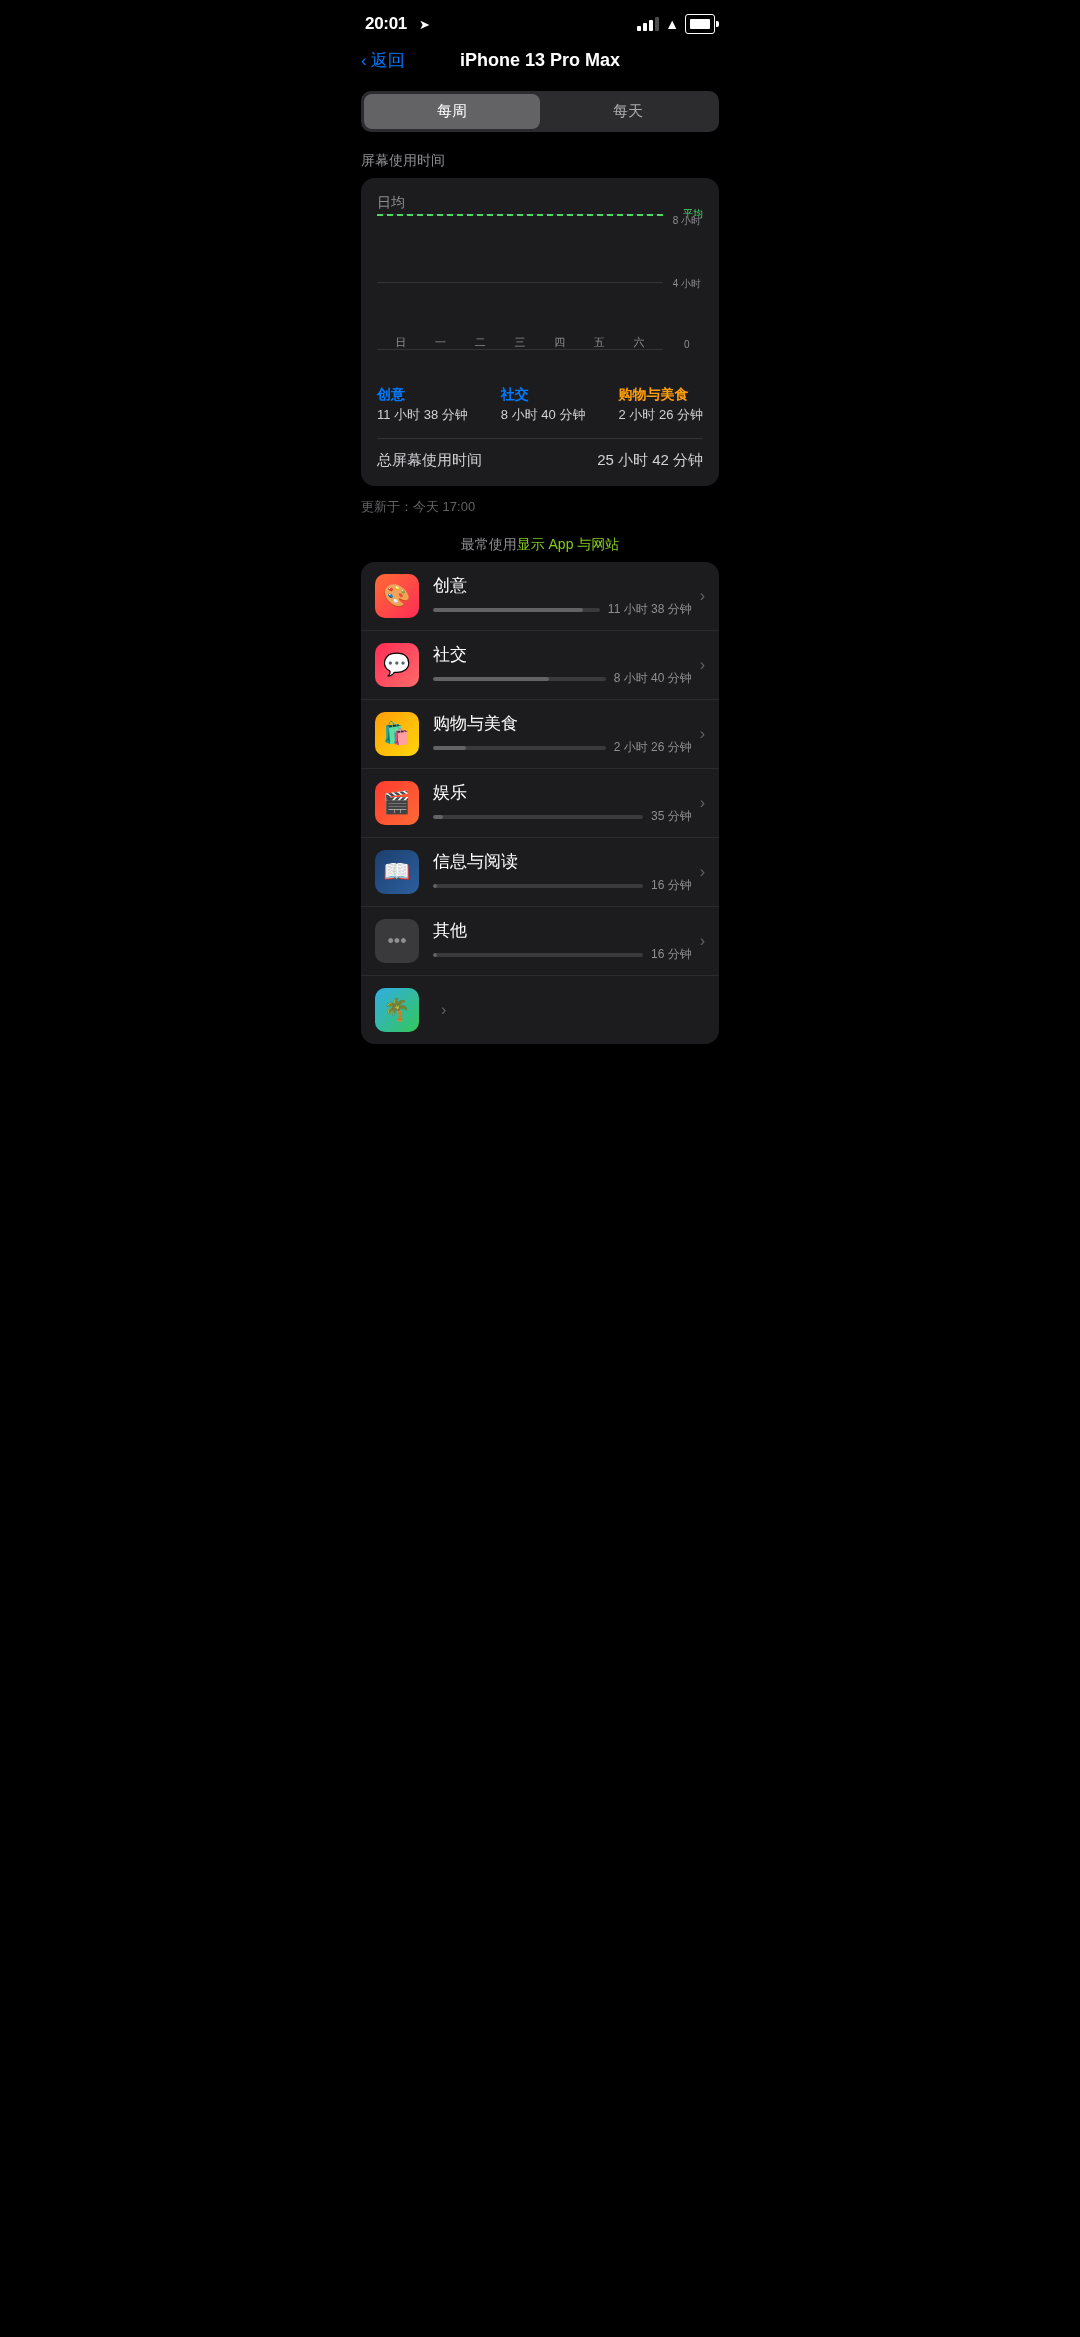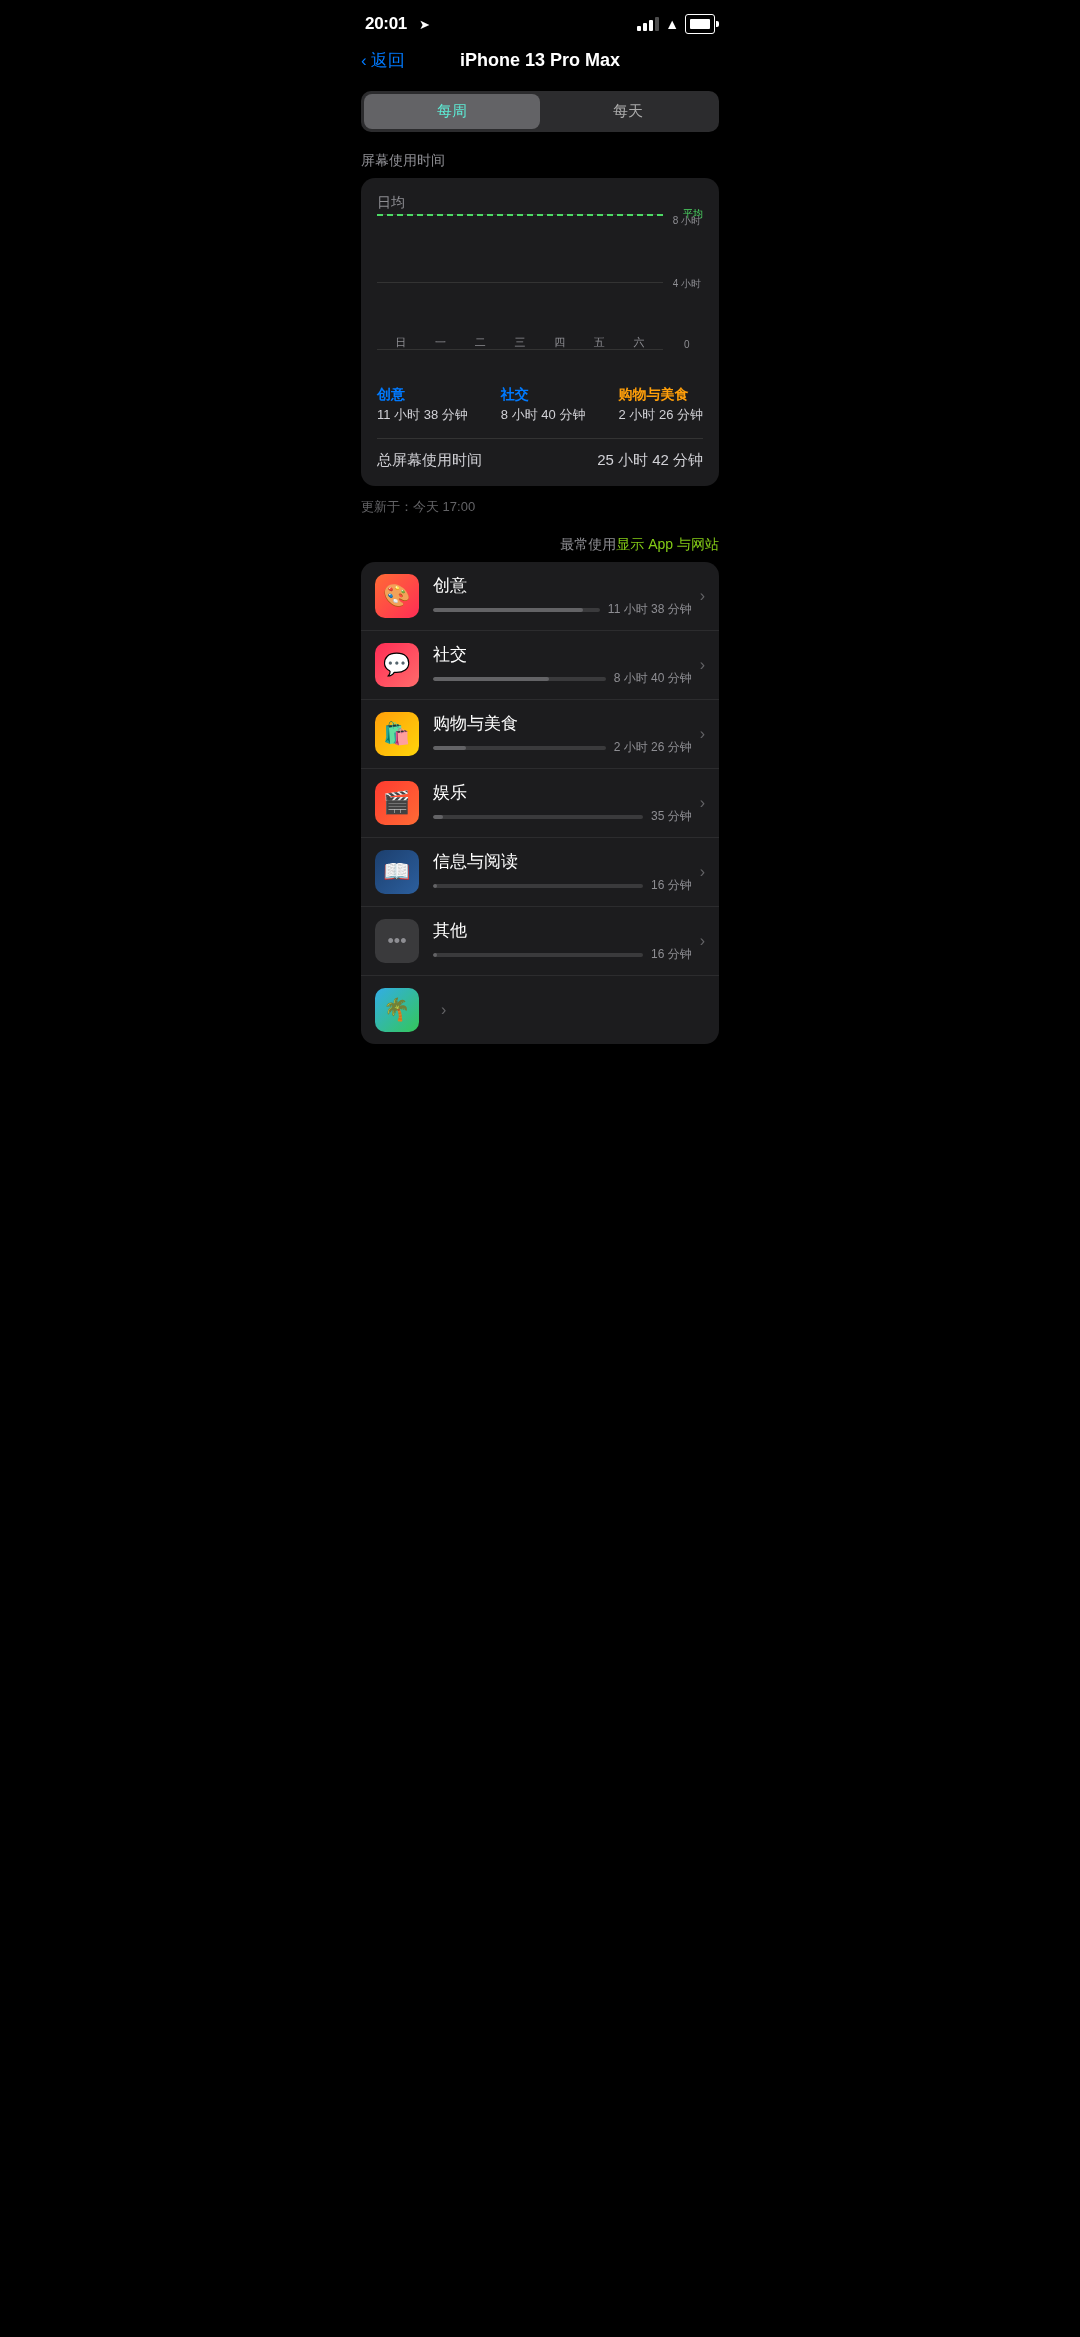--- a/index.html
+++ b/index.html
@@ -66,21 +66,21 @@
       flex: 1;
       text-align: center;
       padding: 8px 0;
       border-radius: 8px;
       font-size: 15px;
       font-weight: 500;
       cursor: pointer;
     }
     .segment-btn.active {
       background: #636366;
-      color: #5eead4;
+      color: #ffffff;
     }
     .segment-btn.inactive {
       color: #aaa;
     }
 
     
     .section-label {
       padding: 4px 16px 8px;
       font-size: 14px;
       color: #8e8e93;
@@ -220,21 +220,21 @@
     
     .update-time {
       padding: 6px 16px 12px;
       font-size: 13px;
       color: #636366;
     }
 
     
     .most-used-header {
       display: flex;
-      justify-content: flex-end;
+      justify-content: center;
       align-items: center;
       padding: 8px 16px 8px;
     }
     .most-used-label {
       font-size: 14px;
       color: #8e8e93;
     }
     .show-apps-link {
       font-size: 14px;
       color: #84cc16;

